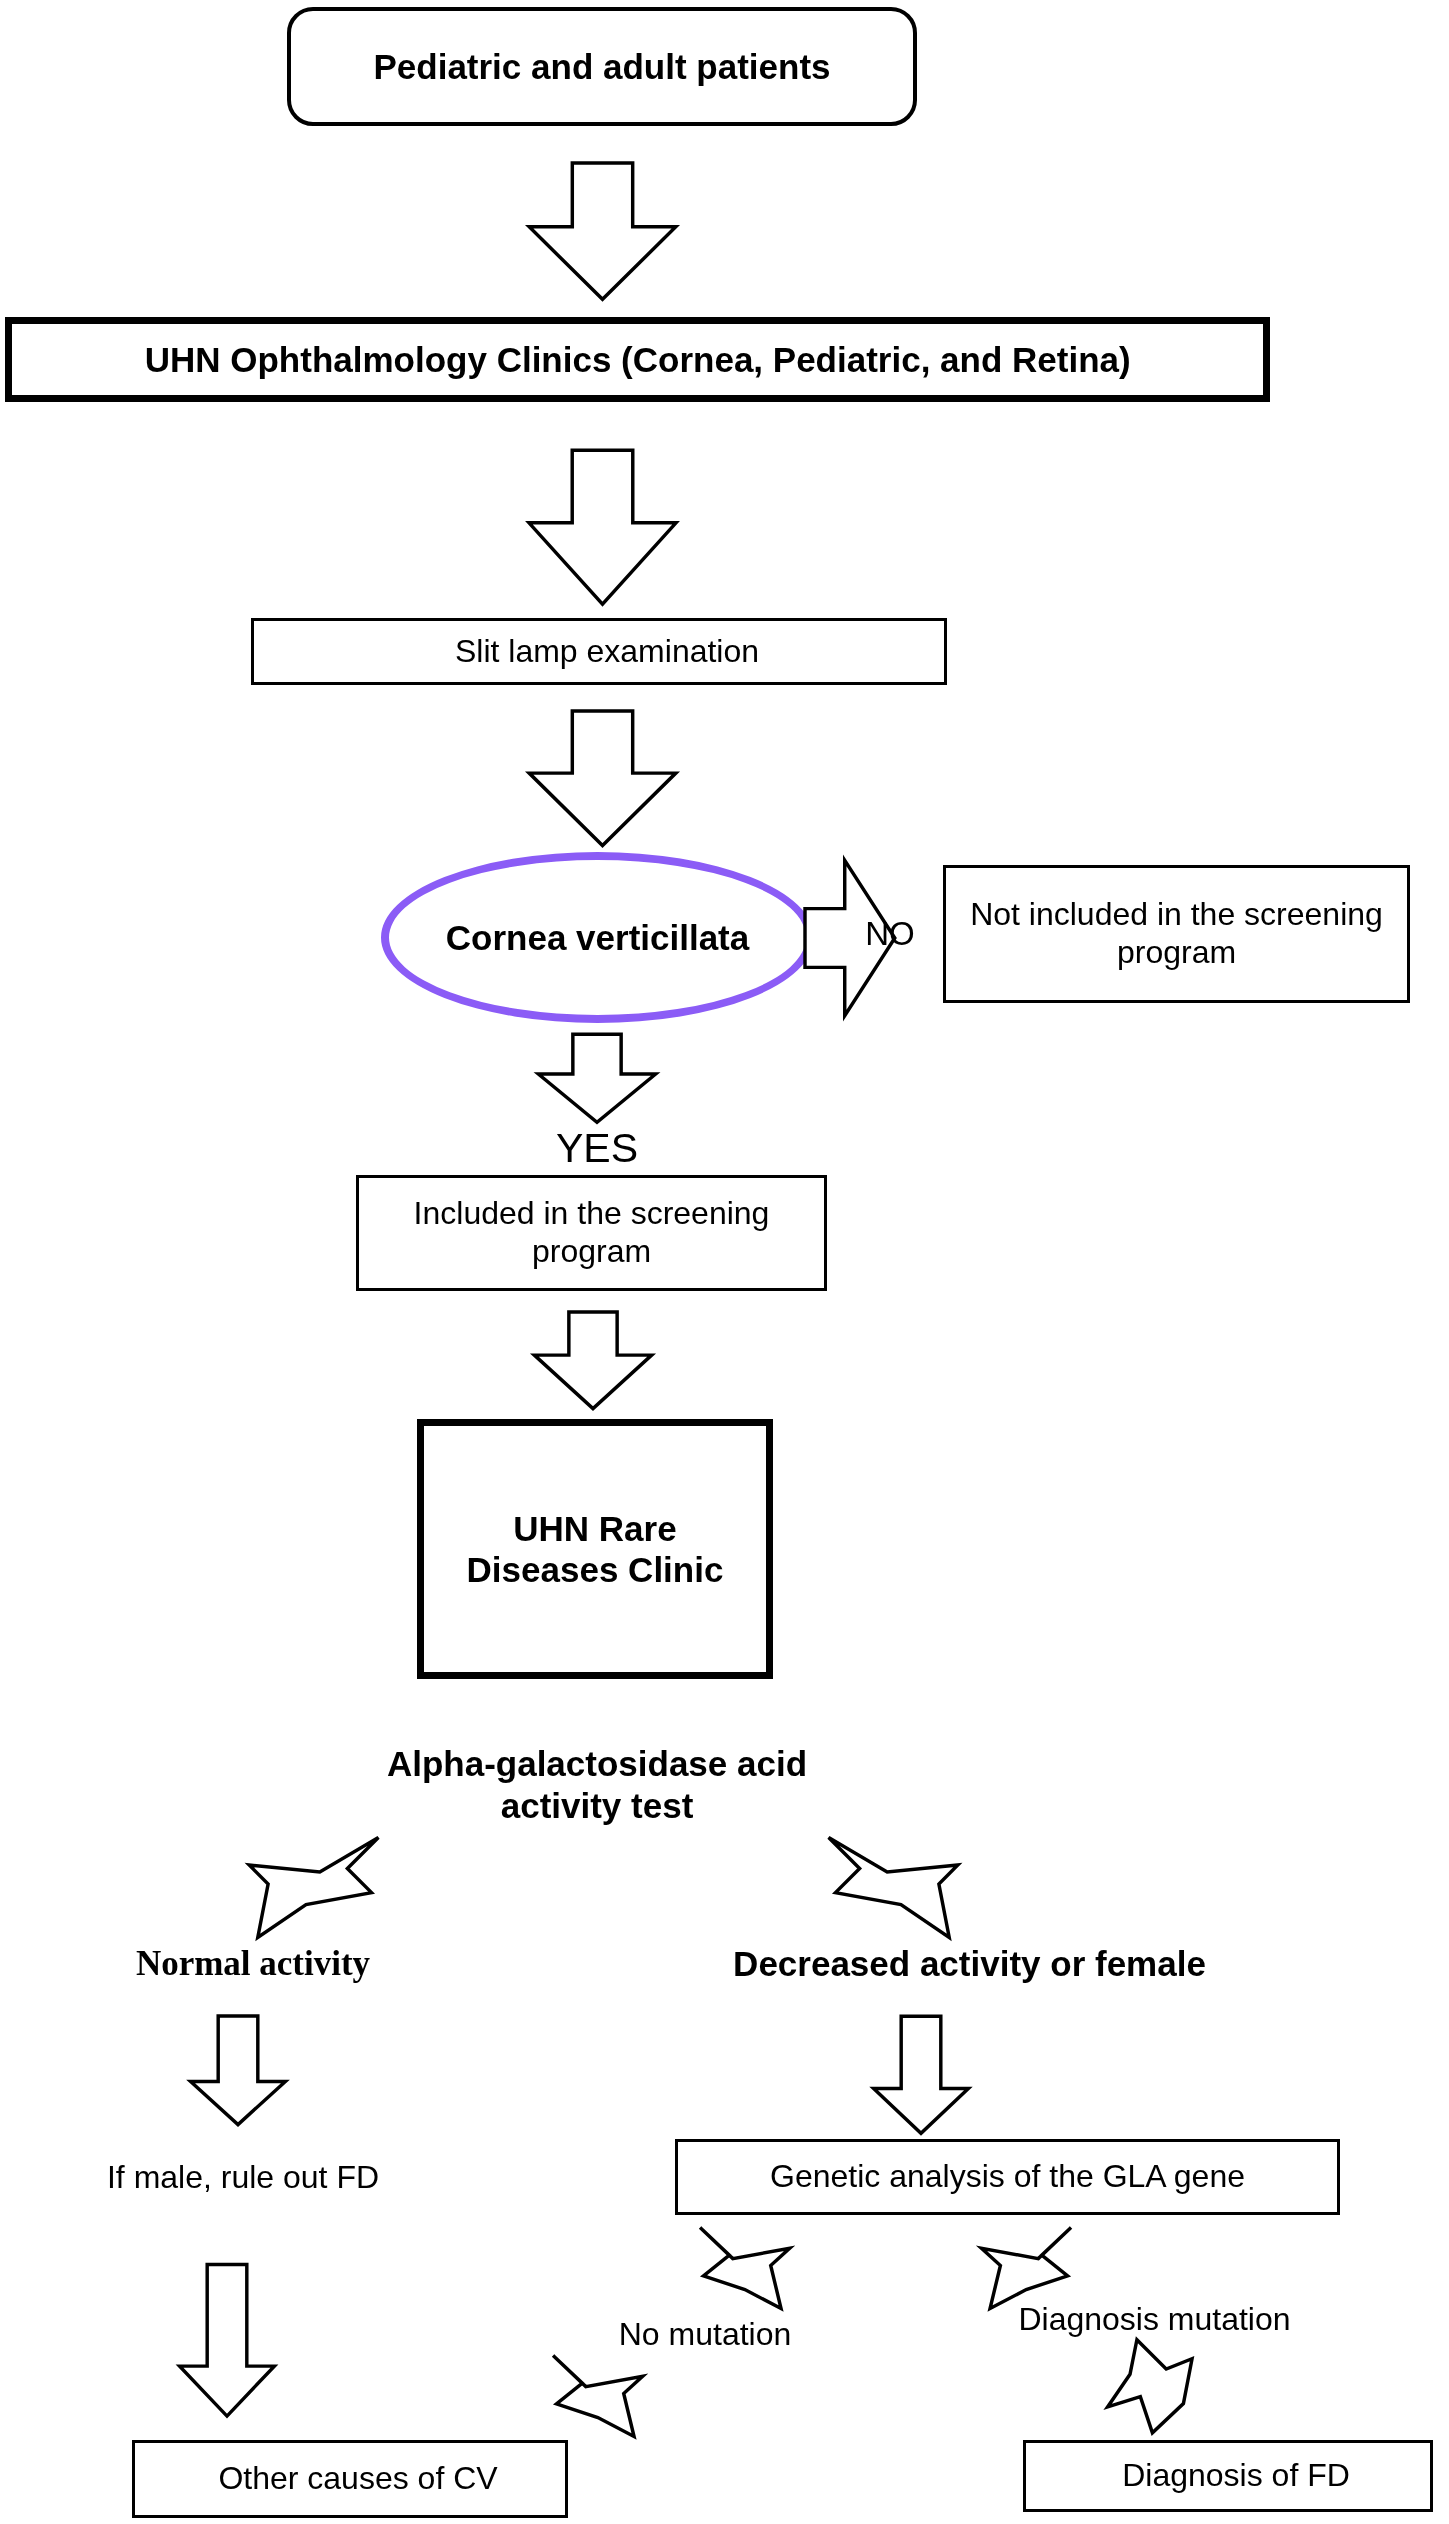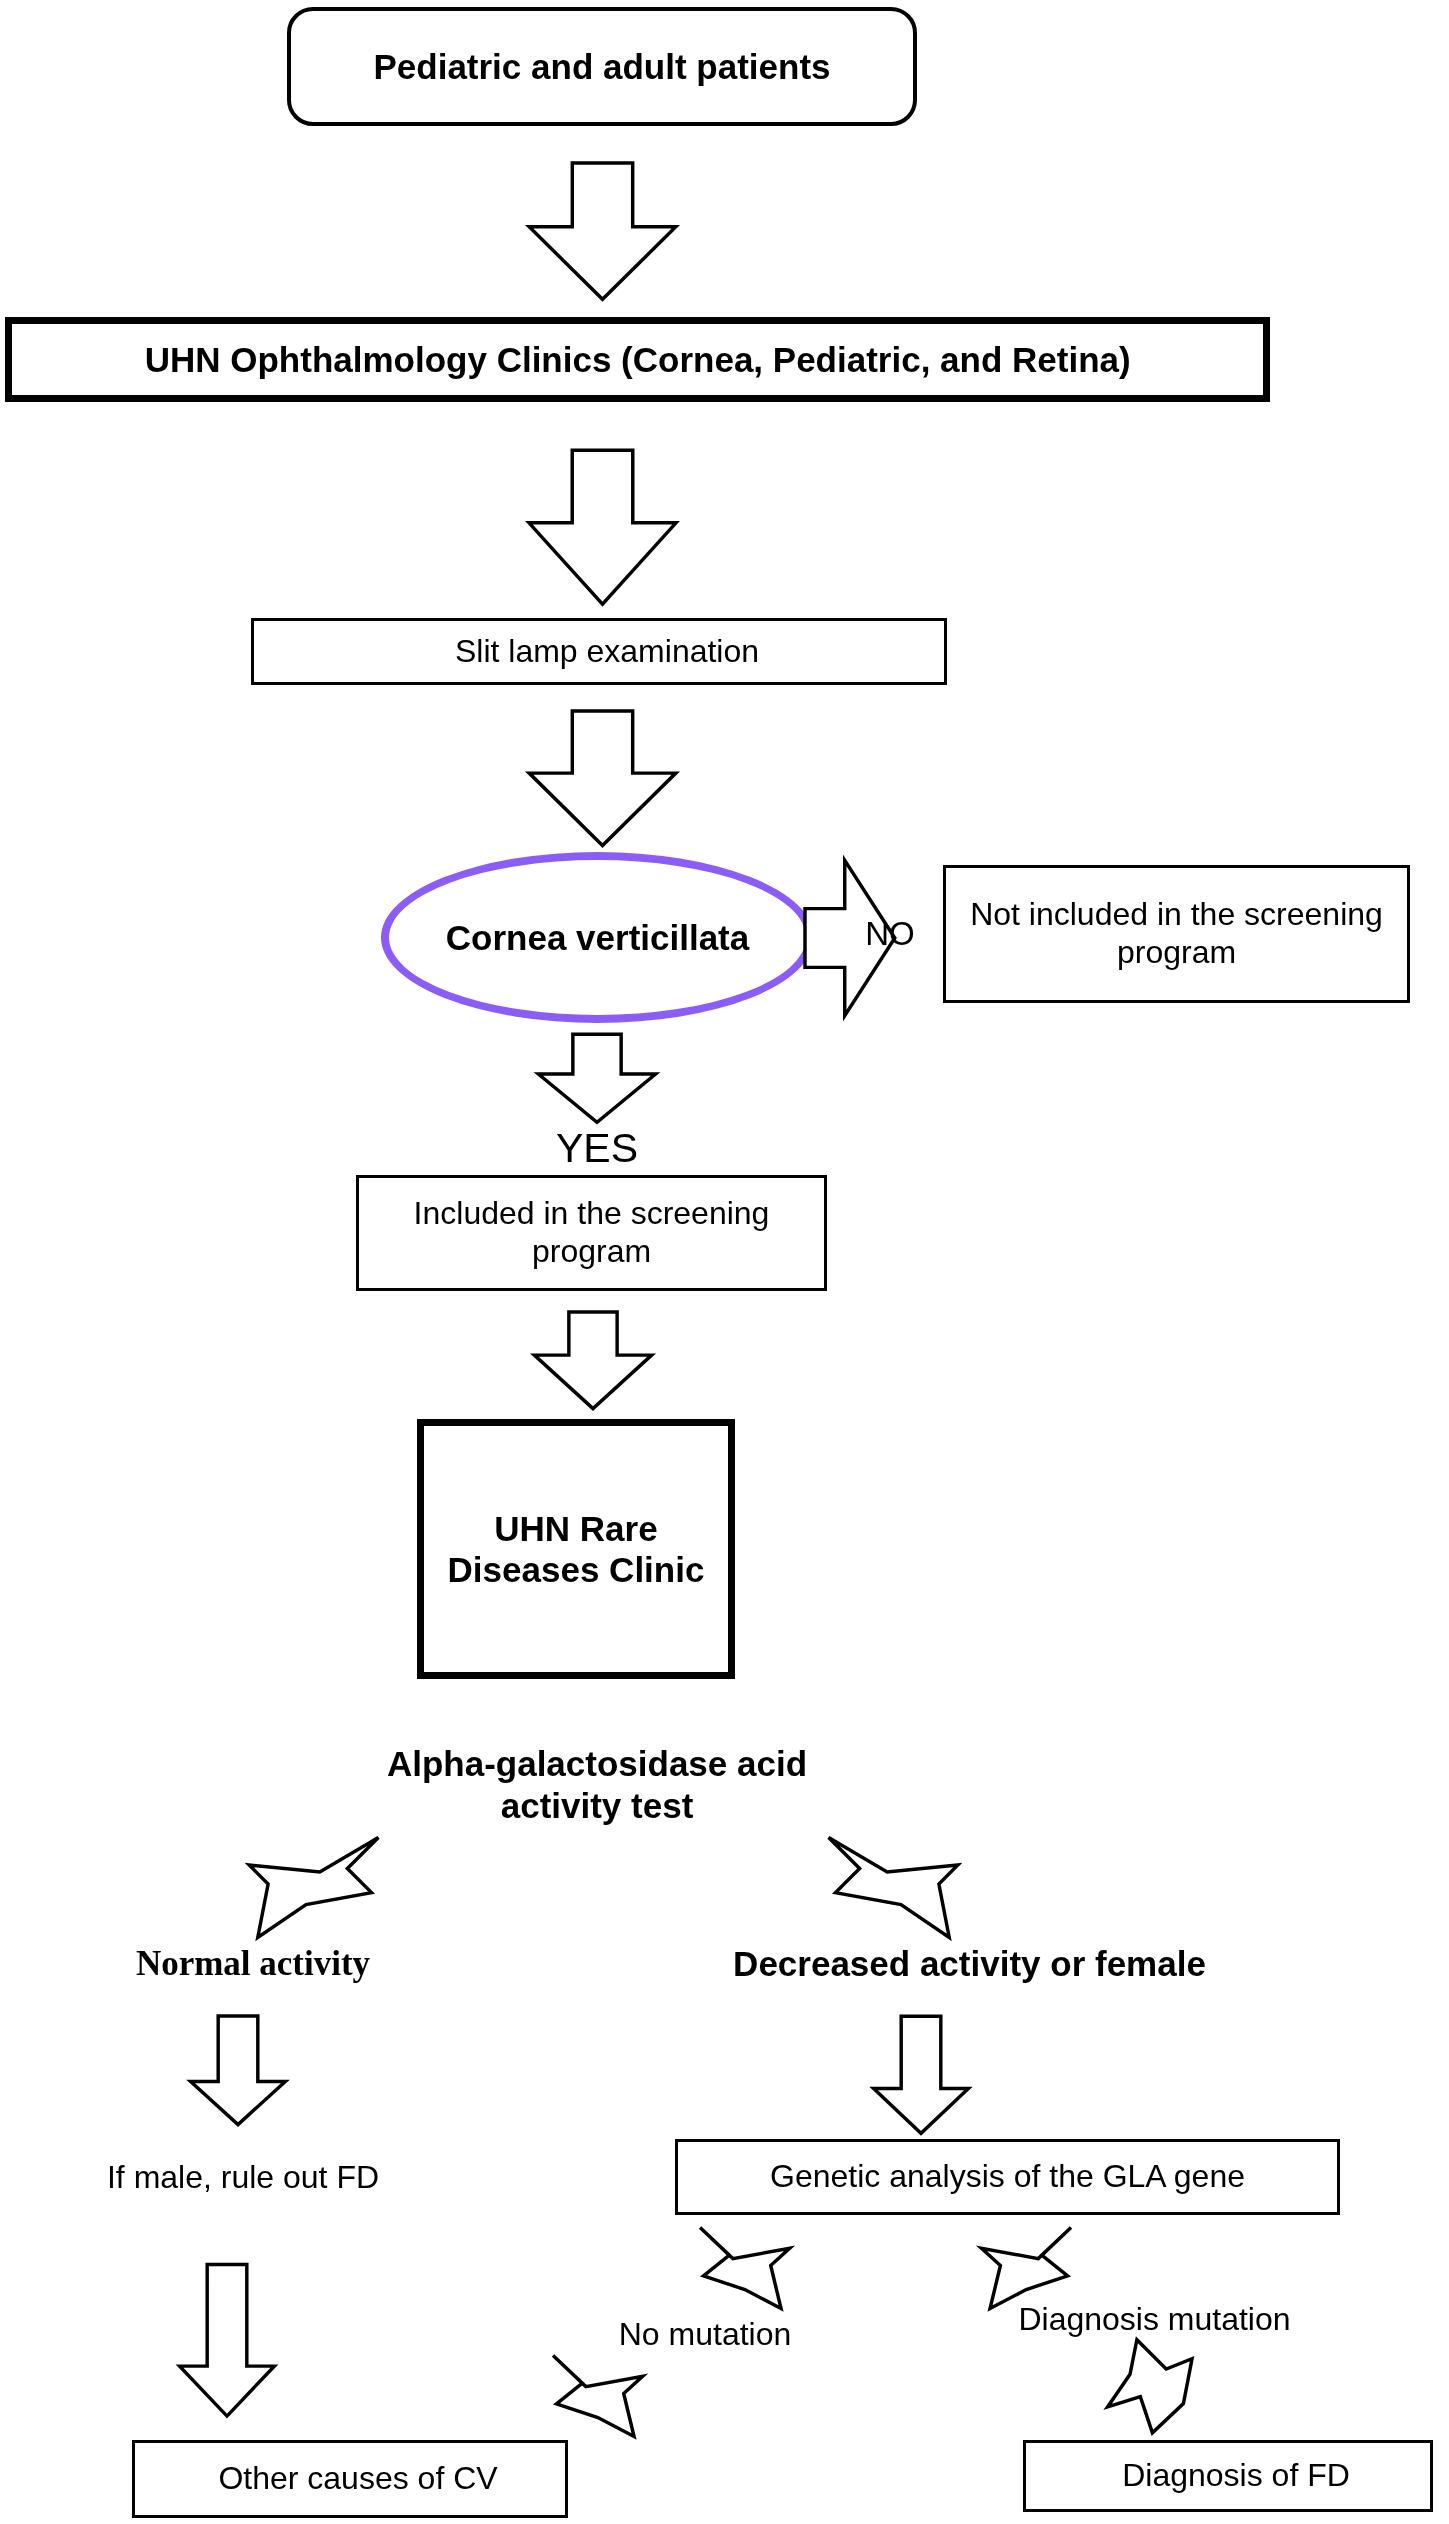--- a/index.html
+++ b/index.html
@@ -124,21 +124,21 @@
   </div>
 
   <div class="node box-thin" style="left:356px; top:1175px; width:471px; height:116px; font-size:32px; padding:0 17.3px;">
     <span>Included in the screening program</span>
   </div>
 
   <svg class="arrow-svg" style="left:524px; top:1312px;" width="138" height="100" viewBox="0 0 160 116">
     <polygon points="52,0 108,0 108,50 148,50 80,112 12,50 52,50"></polygon>
   </svg>
 
-  <div class="node box-thick bold" style="left:417px; top:1419px; width:318px; height:260px; font-size:35px; padding:8px 21px;">
+  <div class="node box-thick bold" style="left:417px; top:1419px; width:356px; height:260px; font-size:35px; padding:8px 21px;">
     <span>UHN Rare Diseases Clinic</span>
   </div>
 
   <div class="plain-label bold" style="left:329px; top:1737px; width:536px; height:95px; font-size:35px;">
     <span>Alpha-galactosidase acid activity test</span>
   </div>
 
   <svg class="arrow-svg" style="left:242px; top:1834px;" width="147" height="112" viewBox="0 0 170 130">
     <polygon points="158,4 122,40 150,68 74,82 18,120 30,58 8,36 90,44"></polygon>
   </svg>

